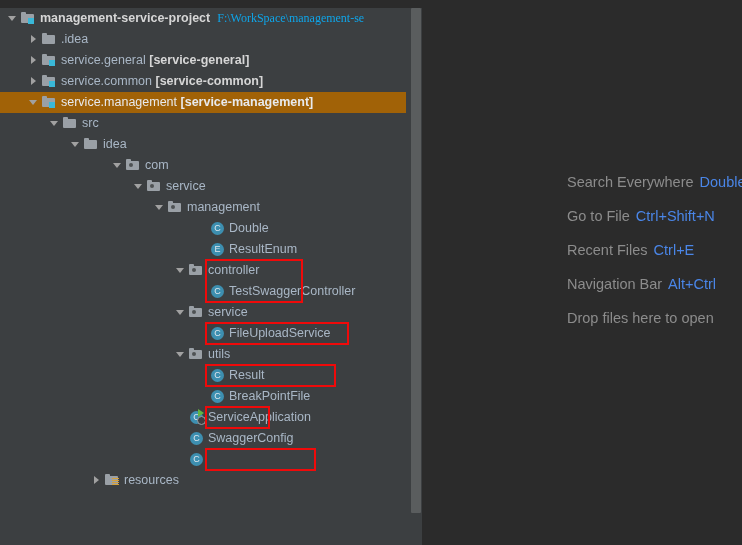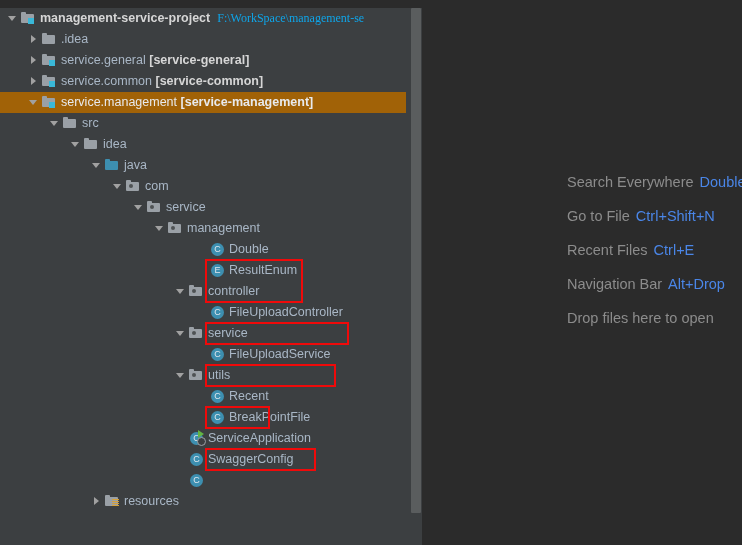--- a/index.html
+++ b/index.html
@@ -219,21 +219,21 @@
 </head>
 <body>
 
 <div id="app">
 
   <div class="editor-area">
     <div class="shortcut-list" id="shortcut-list">
         <div class="shortcut-row"><span>Search Everywhere</span><span class="keys">Double</span></div>
         <div class="shortcut-row"><span>Go to File</span><span class="keys">Ctrl+Shift+N</span></div>
         <div class="shortcut-row"><span>Recent Files</span><span class="keys">Ctrl+E</span></div>
-        <div class="shortcut-row"><span>Navigation Bar</span><span class="keys">Alt+Drop</span></div>
+        <div class="shortcut-row"><span>Navigation Bar</span><span class="keys">Alt+Ctrl</span></div>
         <div class="shortcut-row"><span>Drop files here to open</span></div>
       </div>
   </div>
 
   <div class="tree-panel">
     <div class="tree-rows" id="tree-rows">
         <div class="row" id="row-0">
           <span class="indent" style="width:6px"></span>
           <span class="arrow expanded"></span>
           <span class="icon ic-folder ic-module">
@@ -277,26 +277,20 @@
           <span class="arrow expanded"></span>
           <span class="icon ic-folder"></span>
           <span class="label">src</span>
         </div>
         <div class="row" id="row-6">
           <span class="indent" style="width:69px"></span>
           <span class="arrow expanded"></span>
           <span class="icon ic-folder"></span>
           <span class="label">idea</span>
         </div>
-        <div class="row" id="row-7">
-          <span class="indent" style="width:90px"></span>
-          <span class="arrow expanded"></span>
-          <span class="icon ic-folder ic-source"></span>
-          <span class="label">java</span>
-        </div>
         <div class="row" id="row-8">
           <span class="indent" style="width:111px"></span>
           <span class="arrow expanded"></span>
           <span class="icon ic-folder ic-package">
             <span class="dot"></span>
           </span>
           <span class="label">com</span>
         </div>
         <div class="row" id="row-9">
           <span class="indent" style="width:132px"></span>
@@ -337,21 +331,21 @@
             <span class="dot"></span>
           </span>
           <span class="label">controller</span>
         </div>
         <div class="row" id="row-15">
           <span class="indent" style="width:195px"></span>
           <span class="arrow"></span>
           <span class="icon ic-class">
             <span class="circ">C</span>
           </span>
-          <span class="label">FileUploadController</span>
+          <span class="label">TestSwaggerController</span>
         </div>
         <div class="row" id="row-16">
           <span class="indent" style="width:174px"></span>
           <span class="arrow expanded"></span>
           <span class="icon ic-folder ic-package">
             <span class="dot"></span>
           </span>
           <span class="label">service</span>
         </div>
         <div class="row" id="row-17">
@@ -369,21 +363,21 @@
             <span class="dot"></span>
           </span>
           <span class="label">utils</span>
         </div>
         <div class="row" id="row-19">
           <span class="indent" style="width:195px"></span>
           <span class="arrow"></span>
           <span class="icon ic-class">
             <span class="circ">C</span>
           </span>
-          <span class="label">Recent</span>
+          <span class="label">Result</span>
         </div>
         <div class="row" id="row-21">
           <span class="indent" style="width:195px"></span>
           <span class="arrow"></span>
           <span class="icon ic-class">
             <span class="circ">C</span>
           </span>
           <span class="label">BreakPointFile</span>
         </div>
         <div class="row" id="row-22">

